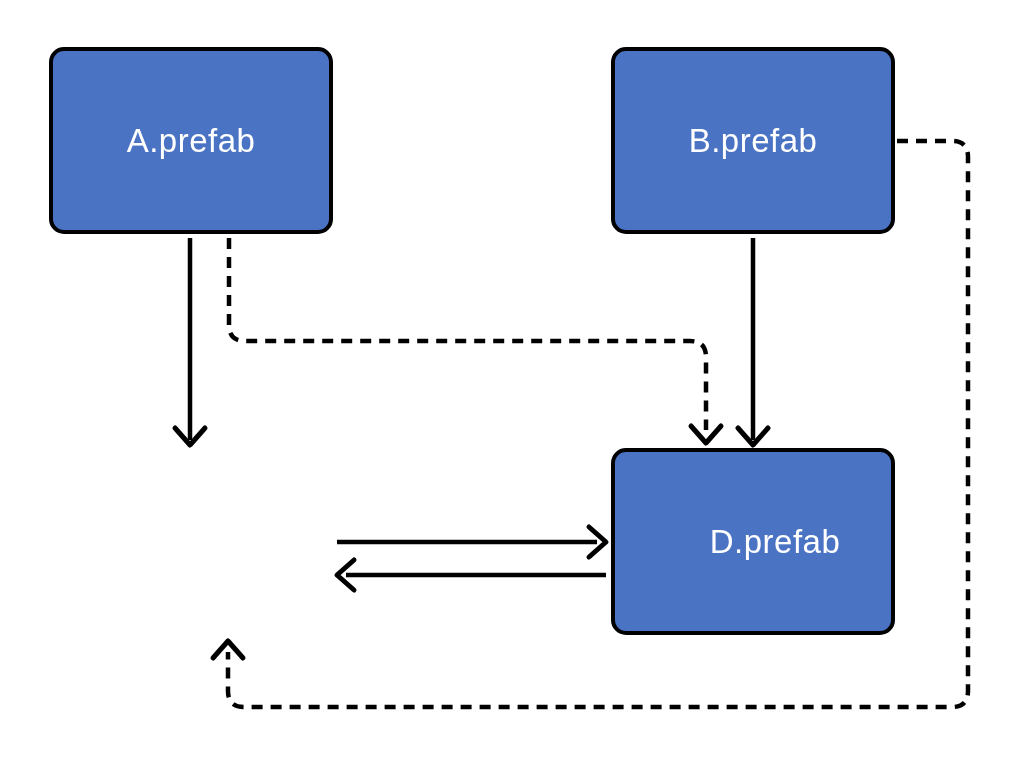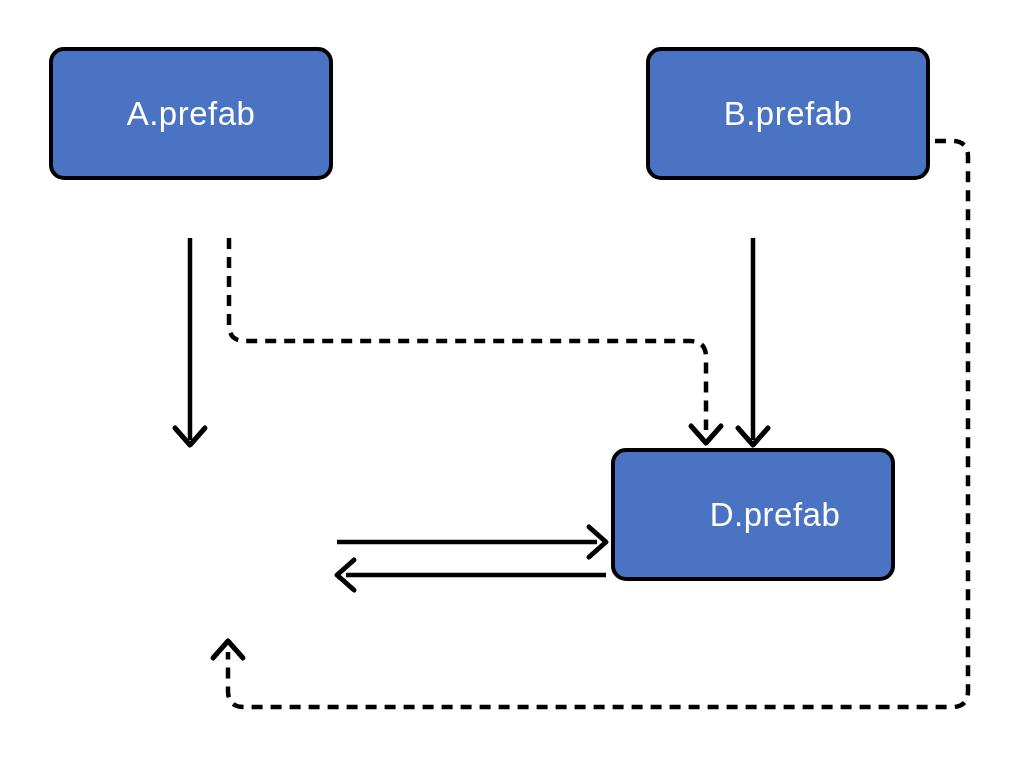--- a/index.html
+++ b/index.html
@@ -19,38 +19,38 @@
     position: absolute;
     left: 0;
     top: 0;
     width: 1024px;
     height: 763px;
     pointer-events: none;
   }
   .node {
     position: absolute;
     width: 284px;
-    height: 133px;
+    height: 187px;
     box-sizing: border-box;
     background: #4a73c4;
     border: 4px solid #000000;
     border-radius: 15px;
     display: flex;
     align-items: center;
     justify-content: center;
   }
   .node-label {
     color: #ffffff;
     font-size: 33px;
     line-height: 1;
     letter-spacing: 0.5px;
     user-select: none;
   }
   .node-a { left: 49px;  top: 47px;  }
-  .node-b { left: 646px; top: 47px;  }
+  .node-b { left: 611px; top: 47px;  }
   .node-c { left: 49px;  top: 448px; }
   .node-d { left: 611px; top: 448px; padding-left: 44px; }
 
   .solid-line {
     stroke: #000000;
     stroke-width: 4.5;
     fill: none;
   }
   .dashed-line {
     stroke: #000000;

